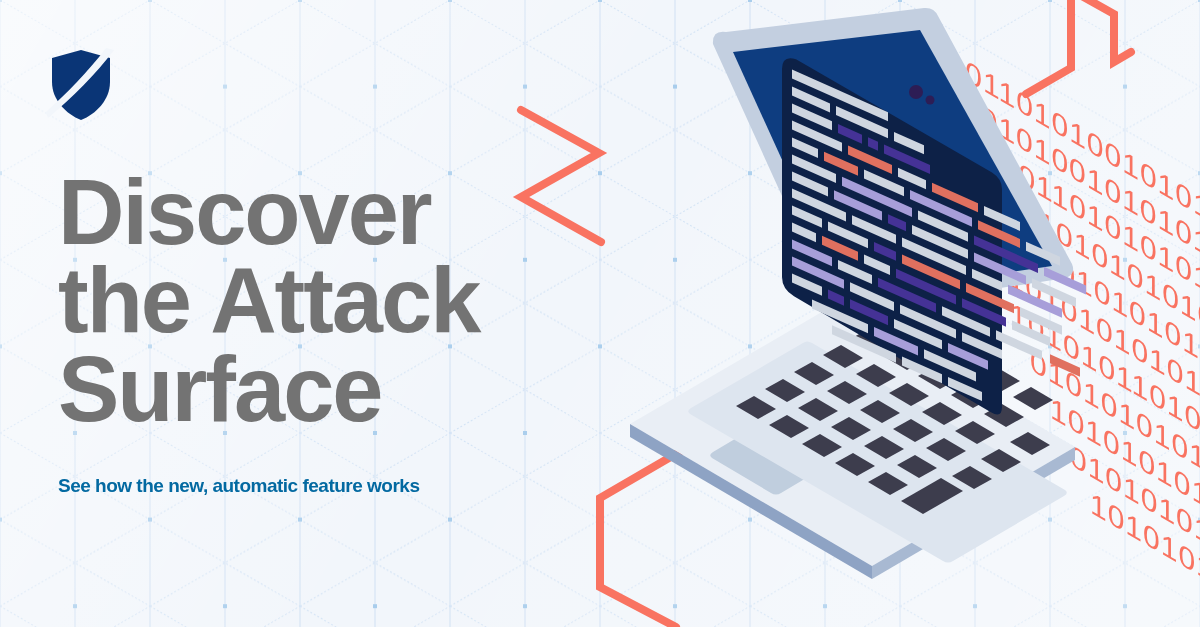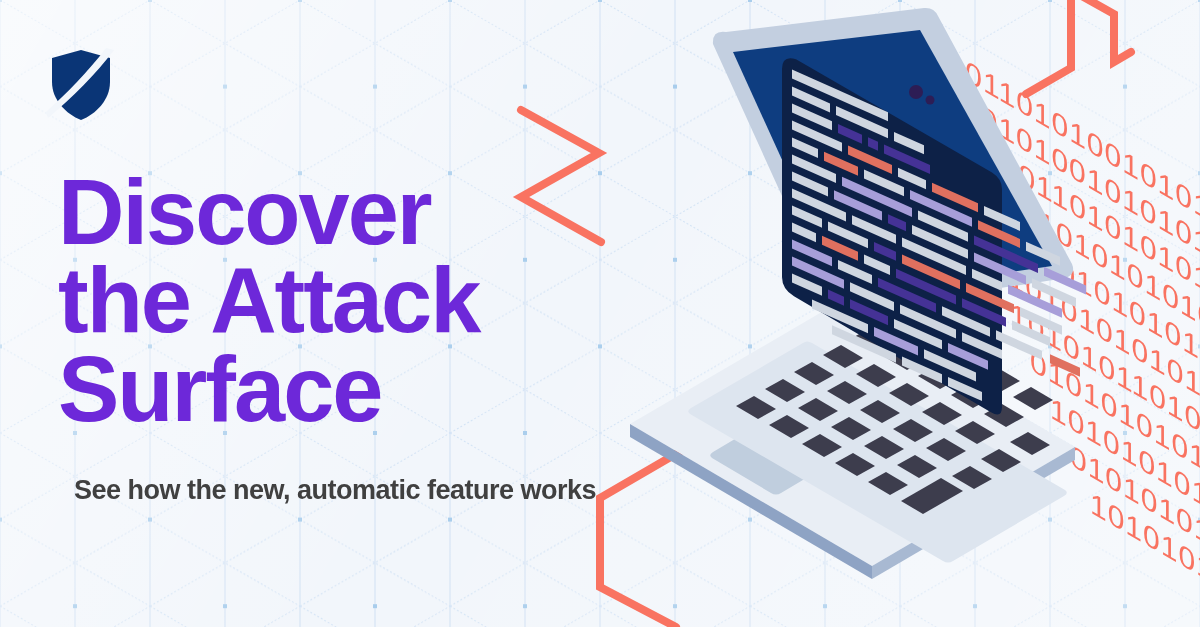--- a/index.html
+++ b/index.html
@@ -54,32 +54,32 @@
   
   .copy {
     position: absolute;
     left: 58px;
     top: 168px;
     z-index: 6;
     width: 620px;
   }
   .headline {
     margin: 0;
-    color: #6d28d9;
+    color: #737373;
     font-size: 92px;
     line-height: 0.96;
     font-weight: bold;
     letter-spacing: -2.0px;
     white-space: pre-line;
   }
   .subhead {
-    margin: 16px;
+    margin: 0;
     margin-top: 42px;
-    color: #404040;
-    font-size: 27px;
+    color: #0369a1;
+    font-size: 19px;
     font-weight: bold;
     letter-spacing: -0.5px;
   }
 
   
   .illustration {
     position: absolute;
     left: 600px;
     top: 0;
     width: 600px;

